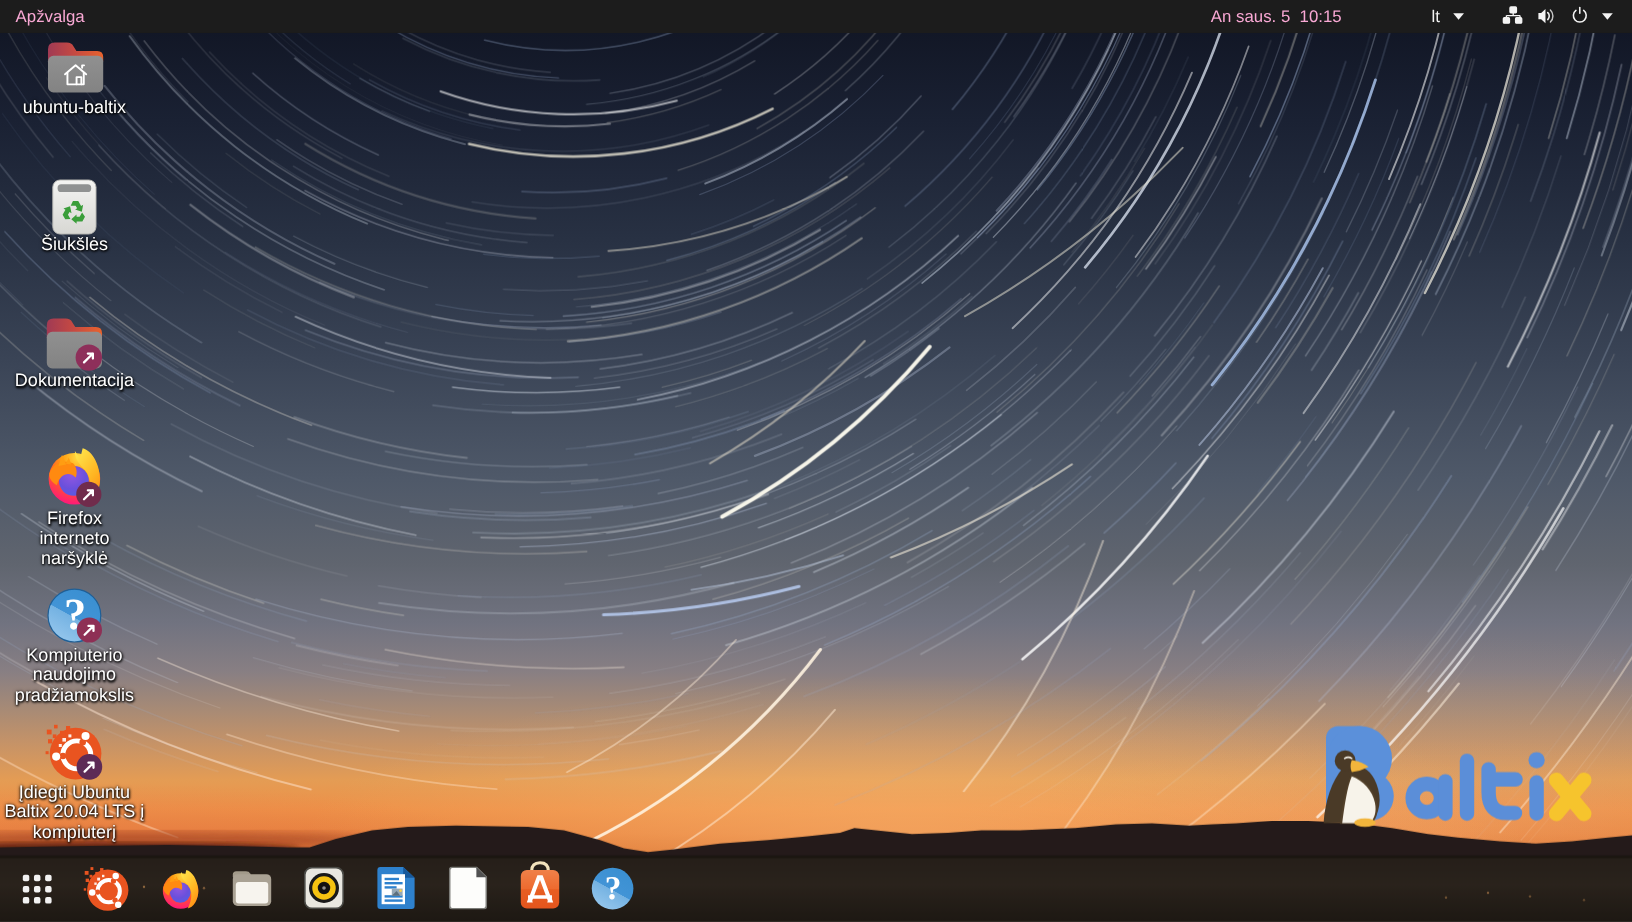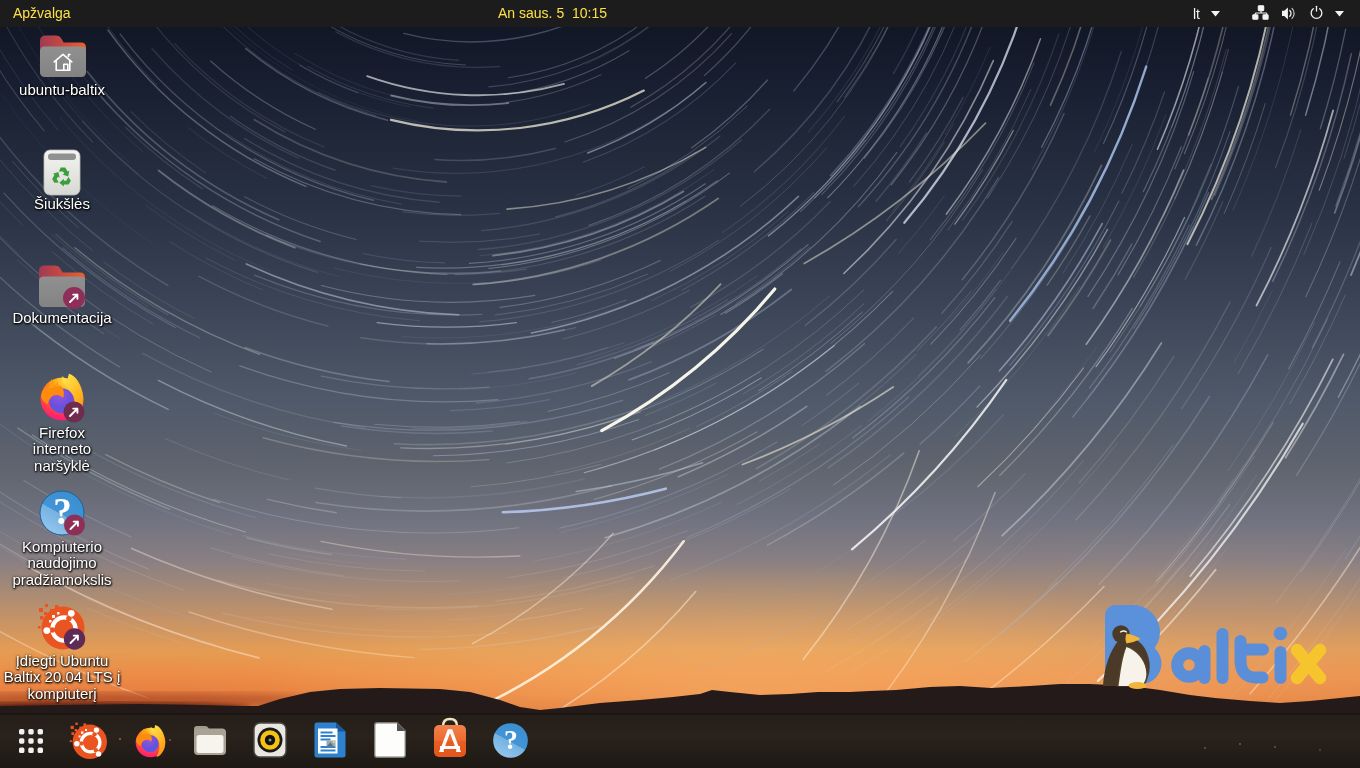--- a/index.html
+++ b/index.html
@@ -9,23 +9,23 @@
  #121726 0%, #1a2133 9.9%, #283143 23.3%, #3a4456 36.8%, #4f5969 50.3%,
  #60656f 59.8%, #717380 66.5%, #887f83 71.9%, #a68a76 76%, #c69367 80%,
  #e49c54 84.1%, #ee9148 87.4%, #e98540 90.1%, #dc7230 92.5%,
  #2f2620 92.7%, #342a22 96.2%, #241d17 100%);}
 #glow{position:absolute;left:0;top:27px;width:1360px;height:741px;
 background:radial-gradient(52% 26% at 56% 91%, rgba(255,199,130,0.42), rgba(255,199,130,0) 72%),
 radial-gradient(40% 14% at 88% 90%, rgba(255,170,100,0.30), rgba(255,170,100,0) 75%),
 radial-gradient(30% 10% at 8% 92%, rgba(225,105,70,0.35), rgba(205,90,60,0) 75%),
 radial-gradient(32% 22% at 88% 84%, rgba(185,165,155,0.18), rgba(185,165,155,0) 75%);}
 #wallsvg{position:absolute;left:0;top:0}
-#topbar{position:absolute;left:0;top:0;width:1360px;height:27px;background:#1c1c1c;color:#fde047;font-size:14px}
+#topbar{position:absolute;left:0;top:0;width:1360px;height:27px;background:#1c1c1c;color:#f9a8d4;font-size:14px}
 #topbar .left{position:absolute;left:13px;top:5px}
-#topbar .clock{position:absolute;left:0;top:5px;width:1105px;text-align:center}
+#topbar .clock{position:absolute;left:13px;top:5px;width:1105px;text-align:right}
 .dlabel{position:absolute;width:156px;text-align:center;color:#fff;font-size:15px;line-height:16.4px;
  text-shadow:0 1px 2px rgba(0,0,0,.95), 0 0 3px rgba(0,0,0,.75), 1px 1px 2px rgba(0,0,0,.8)}
 .abs{position:absolute}
 #dock{position:absolute;left:0;top:713px;width:1360px;height:55px;background:rgba(12,9,7,0.28);border-top:2px solid rgba(10,6,4,0.35)}
 </style></head>
 <body>
 <div id="stage">
 <div id="wall"></div>
 <div id="glow"></div>
 <svg id="wallsvg" width="1360" height="768" viewBox="0 0 1360 768">

